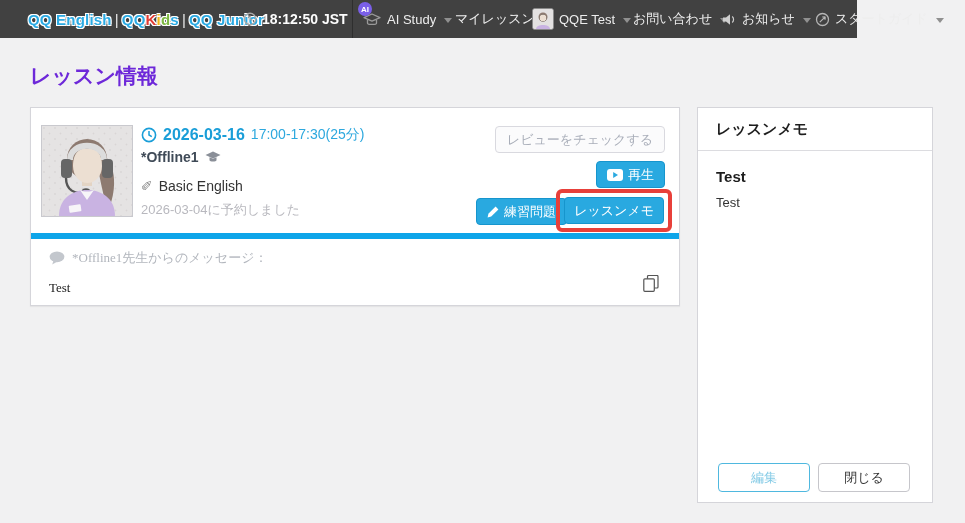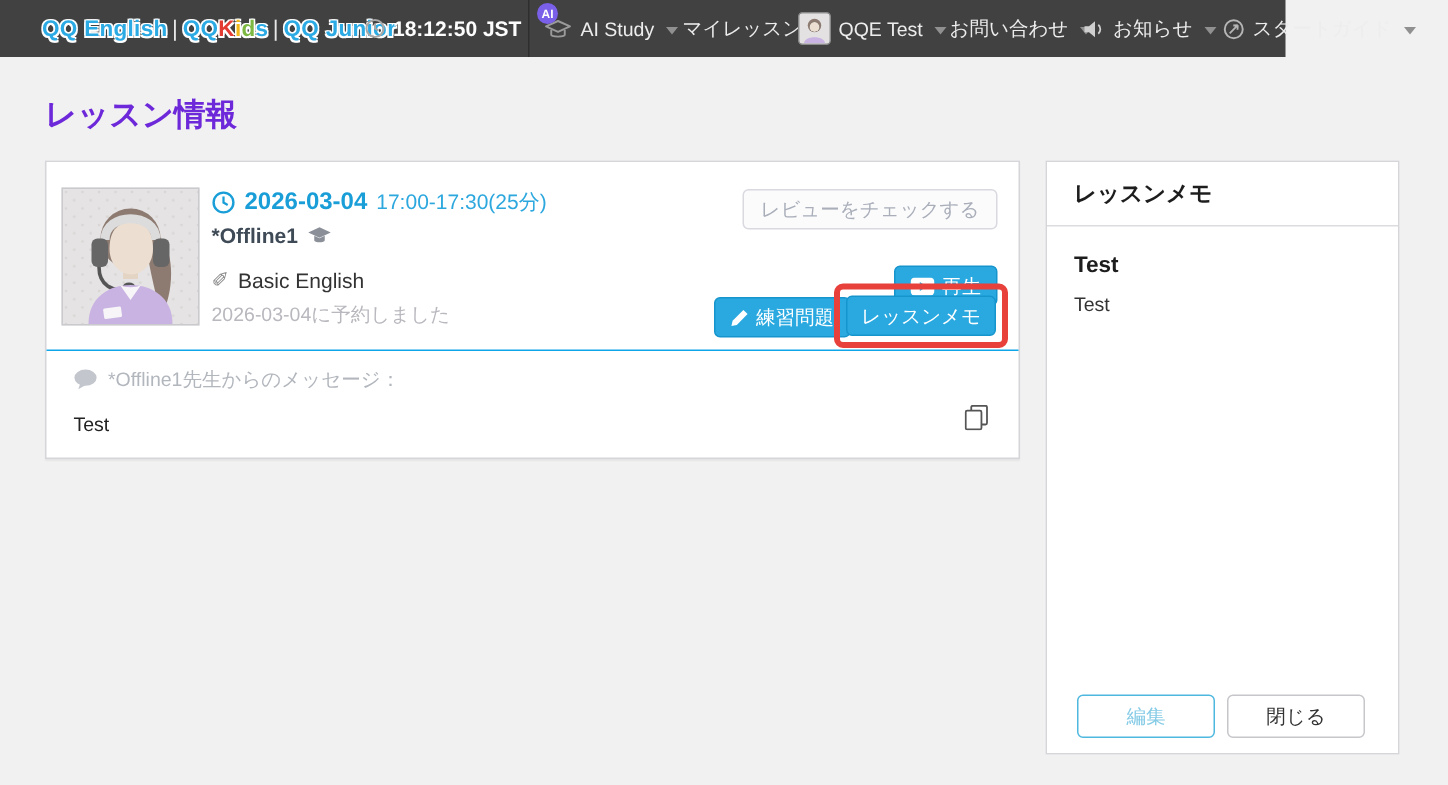--- a/index.html
+++ b/index.html
@@ -89,31 +89,31 @@
     border-radius:4px; font-size:13px; cursor:pointer;
     font-family:"Liberation Sans","DejaVu Sans",sans-serif;
   }
   .btn-review {
     position:absolute; top:18px; right:14px; height:27px; padding:0 11px;
     background:#fbfbfc; border:1px solid #d9d9df; color:#a9aeb9;margin-left:12px;
   }
   .btn-blue {
     background:#29a9e0; border:1px solid #1695cd; color:#fff;
   }
-  .btn-play { position:absolute; top:69px; right:14px; height:27px; padding:0 10px; }
+  .btn-play { position:absolute; top:53px; right:14px; height:27px; padding:0 10px; }
   .btn-practice { position:absolute; top:90px; right:112px; height:27px; padding:0 10px; }
   .memo-highlight {
     position:absolute; top:81px; right:7px; padding:4px;
     border:4px solid #e8403a; border-radius:6px;
   }
   .btn-memo { height:27px; padding:0 9px; }
 
   .message-section {
     position:absolute; left:0; right:0; top:125px; bottom:0;
-    border-top:1px solid #0ea5e9; padding:10px 18px;
+    border-top:6px solid #0ea5e9; padding:10px 18px;font-family:Liberation Serif, serif;
   }
   .message-label {
     display:flex; align-items:center; gap:7px;
     font-size:13px; color:#b2b6bd;
   }
   .message-body { margin-top:13px; font-size:13px; color:#222; }
   .copy-btn { position:absolute; right:20px; top:36px; cursor:pointer; }
 
   
   .memo-panel {
@@ -248,21 +248,21 @@
       <path d="M38 64 L45 74 L52 64 C49 66 41 66 38 64 Z" fill="#f7f5f8"></path>
       <rect x="27" y="79" width="12" height="7" rx="1" fill="#f7f5f8" transform="rotate(-8 33 82)"></rect>
     </svg>
   </div>
 
   <div class="lesson-line line-datetime">
     <svg width="16" height="16" viewBox="0 0 16 16">
       <circle cx="8" cy="8" r="6.6" fill="none" stroke="#1a9ed8" stroke-width="1.6"></circle>
       <path d="M8 4 V8 L10.8 9.6" fill="none" stroke="#1a9ed8" stroke-width="1.5"></path>
     </svg>
-    <span class="lesson-date">2026-03-04</span>
+    <span class="lesson-date">2026-03-16</span>
     <span class="lesson-time">17:00-17:30(25分)</span>
   </div>
 
   <div class="lesson-line line-teacher">
     <span class="teacher-name">*Offline1</span>
     <svg width="16" height="13" viewBox="0 0 16 13">
       <path d="M8 0.5 L15.5 4 L8 7.5 L0.5 4 Z" fill="#8a8f98"></path>
       <path d="M4.5 6.2 v3 c0 1.8 7 1.8 7 0 v-3 L8 7.8 Z" fill="#8a8f98"></path>
     </svg>
   </div>

